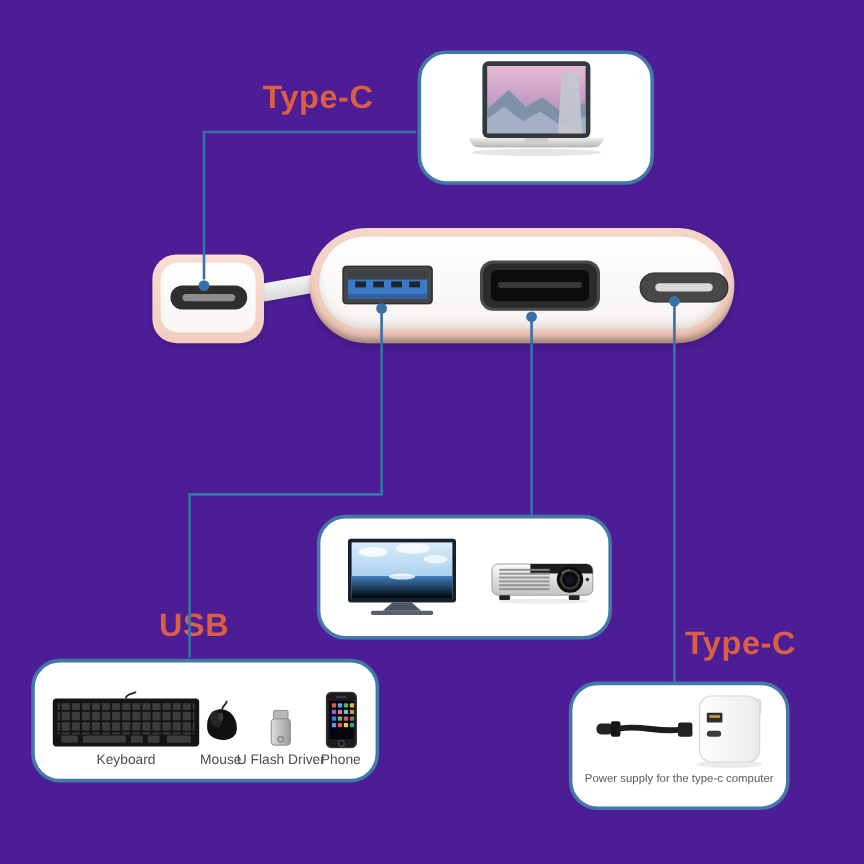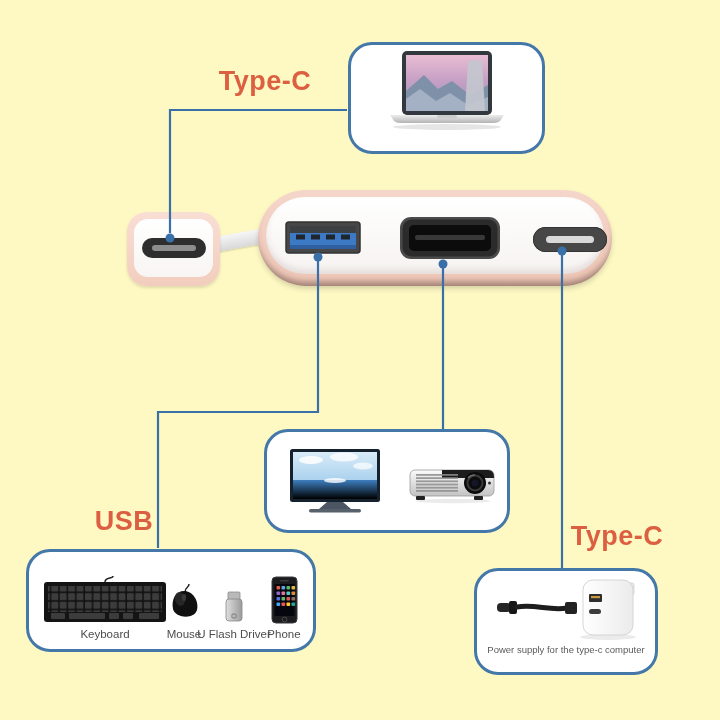--- a/index.html
+++ b/index.html
@@ -7,21 +7,21 @@
     --box-border: #4478a8;
     --line-blue: #3a70a8;
     --adapter-pink: #f5d6ca;
     --adapter-pink-deep: #efc6b6;
     --usb-blue: #3c7ac6;
     --device-label: #4d4d4d;
     --caption-gray: #5a5a5a;
   }
   * { margin:0; padding:0; box-sizing:border-box; }
   body { background:#ffffff; font-family:"Liberation Sans", sans-serif; }
-  .canvas { position:relative; width:720px; height:720px; background:#fef9c3; overflow:hidden; }
+  .canvas { position:relative; width:720px; height:720px; background:#4c1d95; overflow:hidden; }
 
   .orange-label {
     position:absolute; text-align:center;
     font-size:27px; font-weight:700; color:var(--label-orange);
     letter-spacing:0.5px;
   }
 
   .device-box {
     position:absolute; border:3px solid var(--box-border);
     border-radius:24px; background:#ffffff; z-index:2;
@@ -87,21 +87,21 @@
     position:absolute; left:2px; right:2px; top:73px; text-align:center;
     font-size:9.5px; color:var(--caption-gray); white-space:nowrap;
   }
 </style>
 </head>
 <body>
 
 <div class="canvas">
 
   <div class="orange-label" style="left:170px; top:66px; width:190px;">Type-C</div>
-  <div class="orange-label" style="left:44px; top:506px; width:160px;">USB</div>
+  <div class="orange-label" style="left:31px; top:506px; width:160px;text-align:right;">USB</div>
   <div class="orange-label" style="left:537px; top:521px; width:160px;">Type-C</div>
 
   <div class="device-box laptop-box">
     <span>
       <svg width="134" height="94" viewBox="0 0 134 94">
         <defs>
           <linearGradient id="sky" x1="0" y1="0" x2="0" y2="1">
             <stop offset="0" stop-color="#e8bcd2"></stop>
             <stop offset="0.45" stop-color="#c7a0c6"></stop>
             <stop offset="1" stop-color="#9b93b6"></stop>

